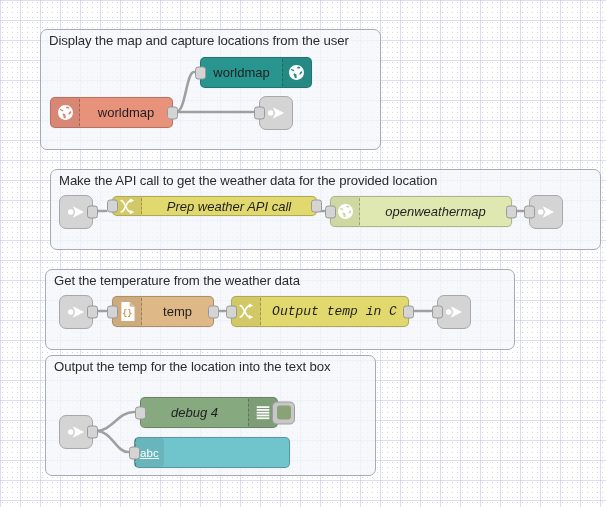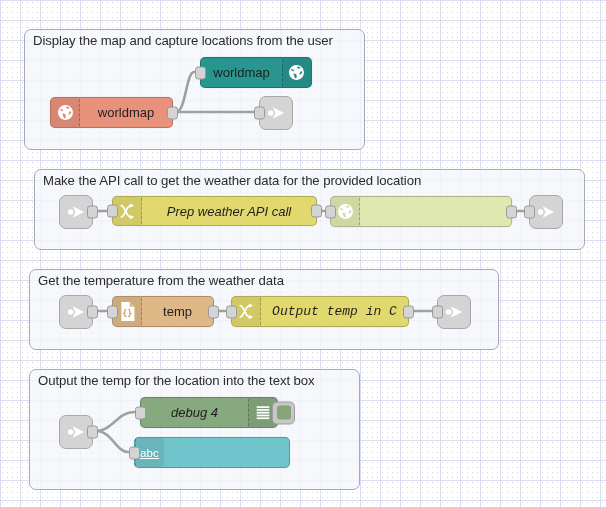--- a/index.html
+++ b/index.html
@@ -25,20 +25,21 @@
     background-position: 0 0, 0 0, 0 0, 0 0;
   }
 
   
   .group {
     position: absolute;
     box-sizing: border-box;
     background: rgba(244,246,251,0.78);
     border: 1.6px solid #a9a9b6;
     border-radius: 7px;
+    margin-left: 16px;
   }
   .group-label {
     position: absolute;
     left: 8px;
     top: 3px;
     font-size: 13.2px;
     color: #2b2b2b;
     white-space: nowrap;
     letter-spacing: -0.1px;
   }
@@ -175,21 +176,21 @@
   <div id="groups-layer">
       <div class="group" style="left: 24px; top: 29px; width: 341px; height: 121px;">
         <div class="group-label">Display the map and capture locations from the user</div>
       </div>
       <div class="group" style="left: 34px; top: 169px; width: 551px; height: 81px;">
         <div class="group-label">Make the API call to get the weather data for the provided location</div>
       </div>
       <div class="group" style="left: 29px; top: 269px; width: 470px; height: 81px;">
         <div class="group-label">Get the temperature from the weather data</div>
       </div>
-      <div class="group" style="left: 29px; top: 369px; width: 331px; height: 121px;">
+      <div class="group" style="left: 29px; top: 355px; width: 331px; height: 121px;">
         <div class="group-label">Output the temp for the location into the text box</div>
       </div>
     </div>
 
   <svg id="wires" viewBox="0 0 606 507">
       <path class="wire" d="M 176,112 C 186,112 186,72 194,72"></path>
       <path class="wire" d="M 176,112 L 253,112"></path>
       <path class="wire" d="M 96,211 L 106,211"></path>
       <path class="wire" d="M 320,211 L 324,211"></path>
       <path class="wire" d="M 515,211 L 523,211"></path>
@@ -257,39 +258,40 @@
       </div>
       <div class="node" style="left: 50px; top: 97px; width: 123px; height: 31px; background: rgb(232, 146, 124);">
         <div class="icon-box left">
           <svg width="19" height="19" viewBox="0 0 24 24" aria-hidden="true">
             <path fill="#ffffff" d="M12 2.6c-5.2 0-9.4 4.2-9.4 9.4s4.2 9.4 9.4 9.4 9.4-4.2 9.4-9.4S17.2 2.6 12 2.6zM5.4 7.3c.7.2 1.2.9 1.9.8.8-.1.9.8 1.6 1 .6.2.3 1.1-.2 1.3-.7.3-1.4-.3-2-.7-.6-.4-1.4-.6-1.8-1.3-.2-.4.2-.9.5-1.1zM13.7 4.6c.8-.2 1.5.5 2.3.6.7.1 1.1.9.7 1.5-.4.6-1.3.4-1.9.2-.7-.2-1.6 0-2-.7-.3-.6.3-1.4.9-1.6zM9 13.2c.9-.3 1.6.6 2.4.9.8.3.8 1.3.7 2-.1.9.4 1.8 0 2.7-.3.7-1.4.6-1.9.1-.8-.7-.7-1.9-1.1-2.8-.3-.7-1.1-1.4-.8-2.2.1-.4.4-.6.7-.7zM17.9 10.4c.7-.1 1.3.6 1.4 1.2.1.8-.6 1.4-1.2 1.8-.6.4-.8 1.3-1.6 1.3-.7 0-1-.9-.7-1.5.3-.8 1-1.4 1.4-2.1.2-.3.4-.6.7-.7z"></path>
           </svg>
         </div>
         <div class="node-label">worldmap</div>
         <span class="port out"></span>
       </div>
-      <div class="node" style="left: 112px; top: 196px; width: 205px; height: 30px; background: rgb(226, 217, 110);">
+      <div class="node" style="left: 112px; top: 196px; width: 205px; height: 20px; background: rgb(226, 217, 110);">
         <div class="icon-box left">
           <svg width="19" height="19" viewBox="0 0 24 24" aria-hidden="true">
             <path fill="none" stroke="#ffffff" stroke-width="2.1" stroke-linecap="round" d="M4 4.5 C 9 4.5, 10 19, 16 19"></path>
             <path fill="none" stroke="#ffffff" stroke-width="2.1" stroke-linecap="round" d="M4 19 C 9 19, 10 4.5, 16 4.5"></path>
             <path fill="#ffffff" d="M15 1.8 L20.5 4.5 L15 7.2 z"></path>
             <path fill="#ffffff" d="M15 16.3 L20.5 19 L15 21.7 z"></path>
           </svg>
         </div>
         <div class="node-label italic">Prep weather API call</div>
         <span class="port in"></span>
         <span class="port out"></span>
       </div>
       <div class="node" style="left: 330px; top: 196px; width: 182px; height: 31px; background: rgb(223, 232, 176);">
         <div class="icon-box left">
           <svg width="19" height="19" viewBox="0 0 24 24" aria-hidden="true">
             <path fill="#ffffff" d="M12 2.6c-5.2 0-9.4 4.2-9.4 9.4s4.2 9.4 9.4 9.4 9.4-4.2 9.4-9.4S17.2 2.6 12 2.6zM5.4 7.3c.7.2 1.2.9 1.9.8.8-.1.9.8 1.6 1 .6.2.3 1.1-.2 1.3-.7.3-1.4-.3-2-.7-.6-.4-1.4-.6-1.8-1.3-.2-.4.2-.9.5-1.1zM13.7 4.6c.8-.2 1.5.5 2.3.6.7.1 1.1.9.7 1.5-.4.6-1.3.4-1.9.2-.7-.2-1.6 0-2-.7-.3-.6.3-1.4.9-1.6zM9 13.2c.9-.3 1.6.6 2.4.9.8.3.8 1.3.7 2-.1.9.4 1.8 0 2.7-.3.7-1.4.6-1.9.1-.8-.7-.7-1.9-1.1-2.8-.3-.7-1.1-1.4-.8-2.2.1-.4.4-.6.7-.7zM17.9 10.4c.7-.1 1.3.6 1.4 1.2.1.8-.6 1.4-1.2 1.8-.6.4-.8 1.3-1.6 1.3-.7 0-1-.9-.7-1.5.3-.8 1-1.4 1.4-2.1.2-.3.4-.6.7-.7z"></path>
           </svg>
         </div>
+        <div class="node-label italic">openweathermap</div>
         <span class="port in"></span>
         <span class="port out"></span>
       </div>
       <div class="node" style="left: 112px; top: 296px; width: 102px; height: 31px; background: rgb(222, 184, 135);">
         <div class="icon-box left">
           <svg width="19" height="21" viewBox="0 0 20 24" aria-hidden="true">
             <path fill="#ffffff" d="M3 1.2h9.4L18 6.6V22.8H3z"></path>
             <path fill="#deb887" d="M12.4 1.2 L18 6.6 h-5.6z"></path>
             <text x="9.6" y="17" font-family="DejaVu Sans Mono, monospace" font-size="9.5" font-weight="bold" fill="#c89b5f" text-anchor="middle">{}</text>
           </svg>

